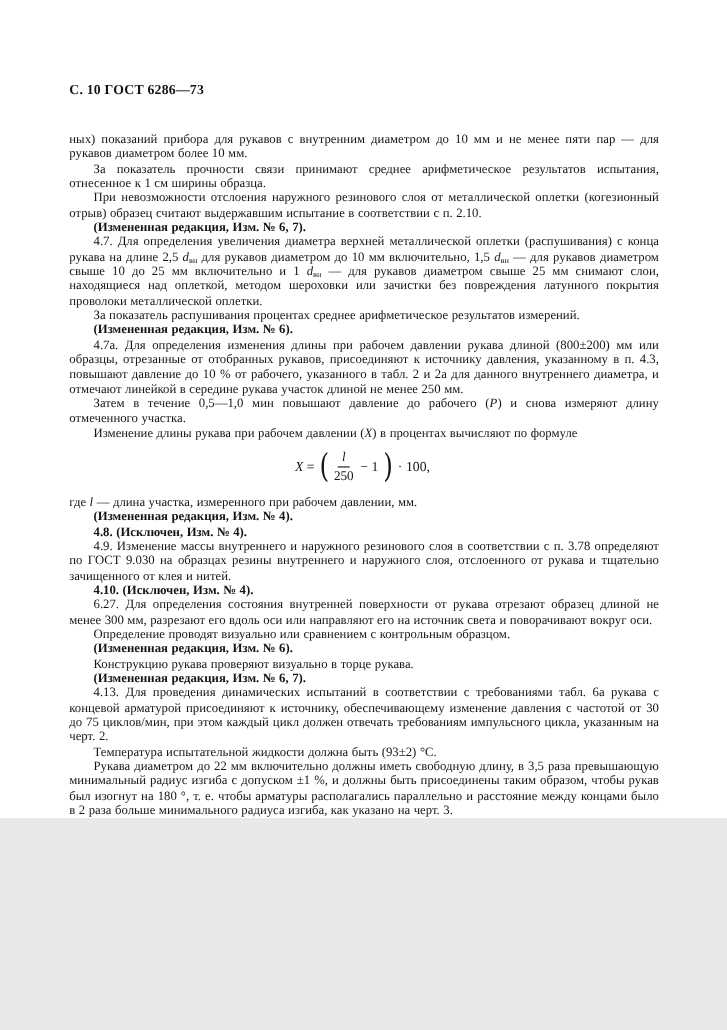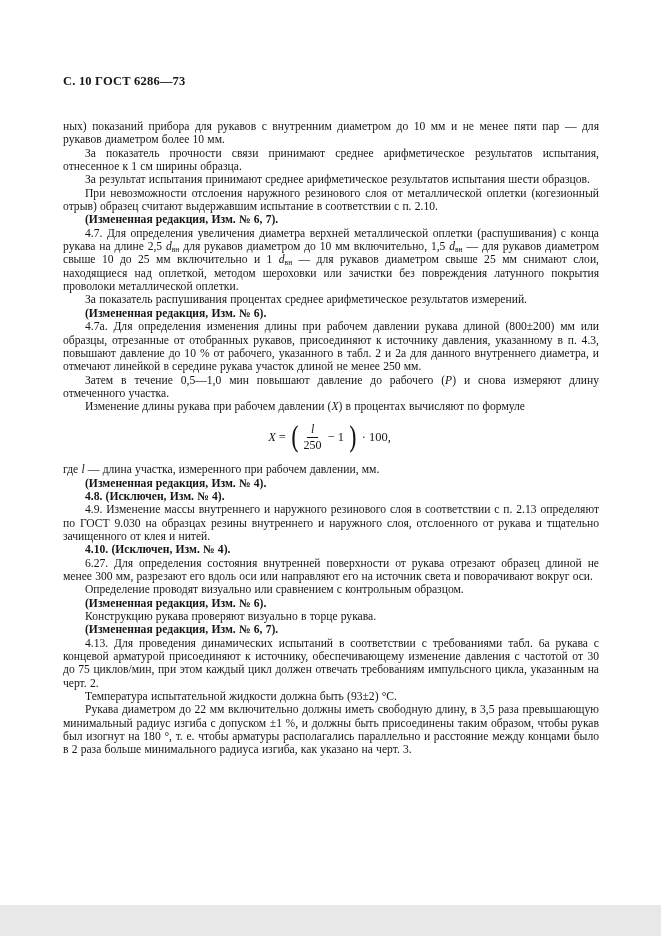--- a/index.html
+++ b/index.html
@@ -1,18 +1,18 @@
 <!DOCTYPE html>
 <html><head>
 <meta charset="utf-8">
 <style>
   html, body { margin: 0; padding: 0; background: #e8e8e8; }
   .page {
     width: 661px;
-    height: 905px;
+    height: 744px;
     background: #ffffff;
     position: relative;
     box-sizing: border-box;
     padding: 74px 62px 17px 63px;
     font-family: "Liberation Serif", "DejaVu Serif", serif;
     color: #151515;
     overflow: hidden;
   }
   .page-header {
     font-size: 12.5px;
@@ -64,21 +64,20 @@
 <body>
 
 <div class="page">
 
   <div class="page-header">С. 10 ГОСТ 6286—73</div>
 
   <div class="body-text">
 
     <p class="para noindent"><span>ных) показаний прибора для рукавов с внутренним диаметром до 10 мм и не менее пяти пар — для рукавов диаметром более 10 мм.</span></p>
     <p class="para"><span>За показатель прочности связи принимают среднее арифметическое результатов испытания, отнесенное к 1 см ширины образца.</span></p>
-    <p class="para"><span>За результат испытания принимают среднее арифметическое результатов испытания шести образцов.</span></p>
     <p class="para"><span>При невозможности отслоения наружного резинового слоя от металлической оплетки (когезионный отрыв) образец считают выдержавшим испытание в соответствии с п. 2.10.</span></p>
     <p class="para bold"><span>(Измененная редакция, Изм. № 6, 7).</span></p>
     <p class="para"><span>4.7. Для определения увеличения диаметра верхней металлической оплетки (распушивания) с конца рукава на длине 2,5 </span><span class="it">d</span><sub class="s">вн</sub><span> для рукавов диаметром до 10 мм включительно, 1,5 </span><span class="it">d</span><sub class="s">вн</sub><span> — для рукавов диаметром свыше 10 до 25 мм включительно и 1 </span><span class="it">d</span><sub class="s">вн</sub><span> — для рукавов диаметром свыше 25 мм снимают слои, находящиеся над оплеткой, методом шероховки или зачистки без повреждения латунного покрытия проволоки металлической оплетки.</span></p>
     <p class="para"><span>За показатель распушивания процентах среднее арифметическое результатов измерений.</span></p>
     <p class="para bold"><span>(Измененная редакция, Изм. № 6).</span></p>
     <p class="para"><span>4.7а. Для определения изменения длины при рабочем давлении рукава длиной (800±200) мм или образцы, отрезанные от отобранных рукавов, присоединяют к источнику давления, указанному в п. 4.3, повышают давление до 10 % от рабочего, указанного в табл. 2 и 2а для данного внутреннего диаметра, и отмечают линейкой в середине рукава участок длиной не менее 250 мм.</span></p>
     <p class="para"><span>Затем в течение 0,5—1,0 мин повышают давление до рабочего (</span><span class="it">Р</span><span>) и снова измеряют длину отмеченного участка.</span></p>
     <p class="para"><span>Изменение длины рукава при рабочем давлении (</span><span class="it">X</span><span>) в процентах вычисляют по формуле</span></p>
 
     <div class="formula-row">
@@ -90,21 +89,21 @@
         <span class="den">250</span>
       </span>
       <span class="gap">− 1</span>
       <span class="paren">)</span>
       <span class="gap">· 100,</span>
     </div>
 
     <p class="para noindent"><span>где </span><span class="it">l</span><span> — длина участка, измеренного при рабочем давлении, мм.</span></p>
     <p class="para bold"><span>(Измененная редакция, Изм. № 4).</span></p>
     <p class="para bold"><span>4.8. (Исключен, Изм. № 4).</span></p>
-    <p class="para"><span>4.9. Изменение массы внутреннего и наружного резинового слоя в соответствии с п. 2.13 определяют по ГОСТ 9.030 на образцах резины внутреннего и наружного слоя, отслоенного от рукава и тщательно зачищенного от клея и нитей.</span></p>
+    <p class="para"><span>4.9. Изменение массы внутреннего и наружного резинового слоя в соответствии с п. 3.78 определяют по ГОСТ 9.030 на образцах резины внутреннего и наружного слоя, отслоенного от рукава и тщательно зачищенного от клея и нитей.</span></p>
     <p class="para bold"><span>4.10. (Исключен, Изм. № 4).</span></p>
     <p class="para"><span>6.27. Для определения состояния внутренней поверхности от рукава отрезают образец длиной не менее 300 мм, разрезают его вдоль оси или направляют его на источник света и поворачивают вокруг оси.</span></p>
     <p class="para"><span>Определение проводят визуально или сравнением с контрольным образцом.</span></p>
     <p class="para bold"><span>(Измененная редакция, Изм. № 6).</span></p>
     <p class="para"><span>Конструкцию рукава проверяют визуально в торце рукава.</span></p>
     <p class="para bold"><span>(Измененная редакция, Изм. № 6, 7).</span></p>
     <p class="para"><span>4.13. Для проведения динамических испытаний в соответствии с требованиями табл. 6а рукава с концевой арматурой присоединяют к источнику, обеспечивающему изменение давления с частотой от 30 до 75 циклов/мин, при этом каждый цикл должен отвечать требованиям импульсного цикла, указанным на черт. 2.</span></p>
     <p class="para"><span>Температура испытательной жидкости должна быть (93±2) °С.</span></p>
     <p class="para"><span>Рукава диаметром до 22 мм включительно должны иметь свободную длину, в 3,5 раза превышающую минимальный радиус изгиба с допуском ±1 %, и должны быть присоединены таким образом, чтобы рукав был изогнут на 180 °, т. е. чтобы арматуры располагались параллельно и расстояние между концами было в 2 раза больше минимального радиуса изгиба, как указано на черт. 3.</span></p>
 

